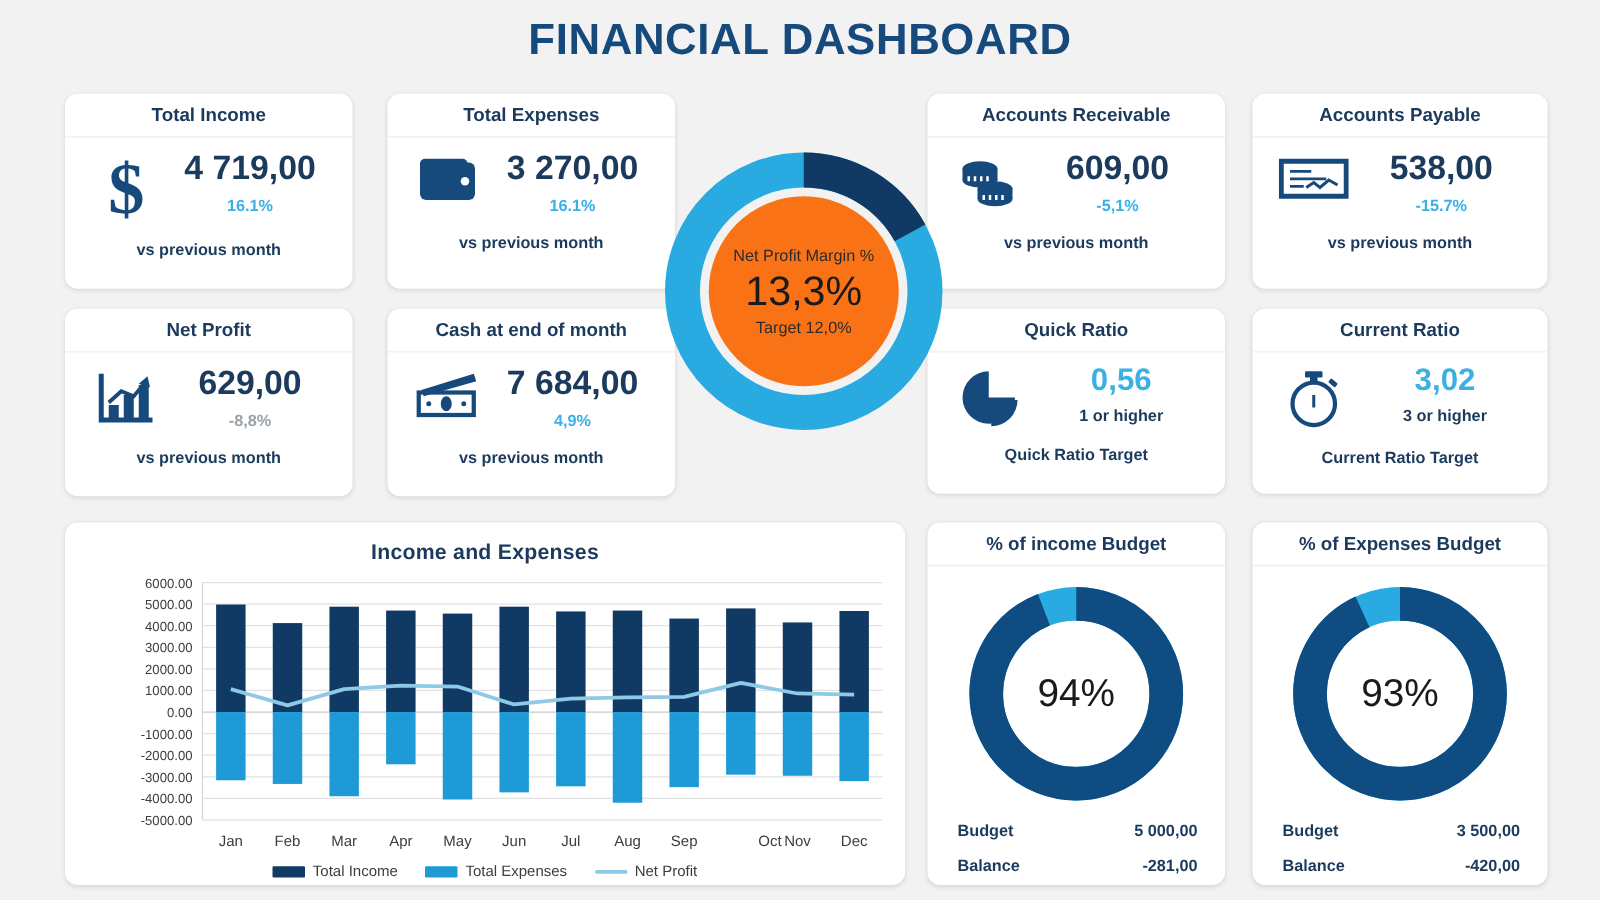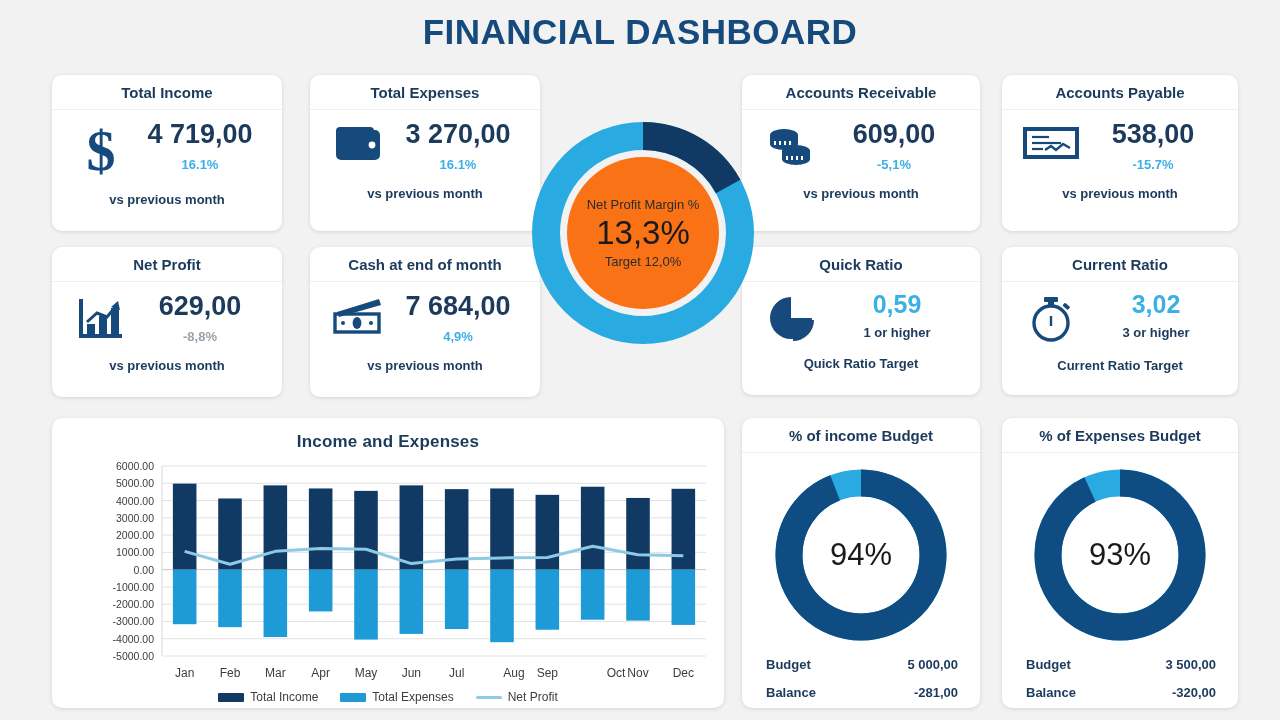--- a/index.html
+++ b/index.html
@@ -227,21 +227,21 @@
   <div class="card" id="ratio0" style="left:742px;top:247px;width:238px;height:148px;">
     <div class="card-title">Quick Ratio</div>
     <div class="ratio-body">
       <div class="kpi-icon">
         <svg width="48" height="48" viewBox="0 0 48 48">
           <path d="M24 24 L24 3 A21 21 0 1 0 45 24 Z" fill="#174a7c"></path>
           <path d="M26 26 L47 26 A21 21 0 0 1 26 47 Z" fill="#174a7c"></path>
         </svg>
       </div>
       <div class="ratio-texts">
-        <div class="ratio-value">0,59</div>
+        <div class="ratio-value">0,56</div>
         <div class="ratio-sub">1 or higher</div>
       </div>
     </div>
     <div class="ratio-foot">Quick Ratio Target</div>
   </div>
 
   <div class="card" id="ratio1" style="left:1002px;top:247px;width:236px;height:148px;">
     <div class="card-title">Current Ratio</div>
     <div class="ratio-body">
       <div class="kpi-icon">
@@ -328,21 +328,21 @@
         <polyline points="132.66666666666666,93.32727272727273 178,106.28181818181818 223.33333333333334,93.32727272727273 268.6666666666667,90.56363636363636 314.00000000000006,91.25454545454545 359.33333333333337,105.5909090909091 404.6666666666667,100.92727272727272 450.00000000000006,99.89090909090909 495.33333333333337,99.54545454545455 540.6666666666666,88.31818181818181 586,96.78181818181818 631.3333333333334,97.64545454545454" fill="none" stroke="#8ecae6" stroke-width="3" stroke-linejoin="round"></polyline>
       </svg>
     <div class="months" id="months">
         <div class="month" style="left: 132.667px;">Jan</div>
         <div class="month" style="left: 178px;">Feb</div>
         <div class="month" style="left: 223.333px;">Mar</div>
         <div class="month" style="left: 268.667px;">Apr</div>
         <div class="month" style="left: 314px;">May</div>
         <div class="month" style="left: 359.333px;">Jun</div>
         <div class="month" style="left: 404.667px;">Jul</div>
-        <div class="month" style="left: 450px; margin-left: 12px;">Aug</div>
+        <div class="month" style="left: 450px;">Aug</div>
         <div class="month" style="left: 495.333px;">Sep</div>
         <div class="month" style="left: 564px;">Oct</div>
         <div class="month" style="left: 586px;">Nov</div>
         <div class="month" style="left: 631.333px;">Dec</div>
       </div>
     <div class="legend" id="legend">
         <div class="lg">
           <span class="sw" style="background: rgb(16, 58, 99);"></span>
           <span>Total Income</span>
         </div>
@@ -387,18 +387,18 @@
       </svg>
       <div class="budget-hole">93%</div>
     </div>
     <div class="budget-rows">
       <div class="brow">
         <span>Budget</span>
         <span>3 500,00</span>
       </div>
       <div class="brow">
         <span>Balance</span>
-        <span>-320,00</span>
+        <span>-420,00</span>
       </div>
     </div>
   </div>
 
 </div>
 
 </body></html>

